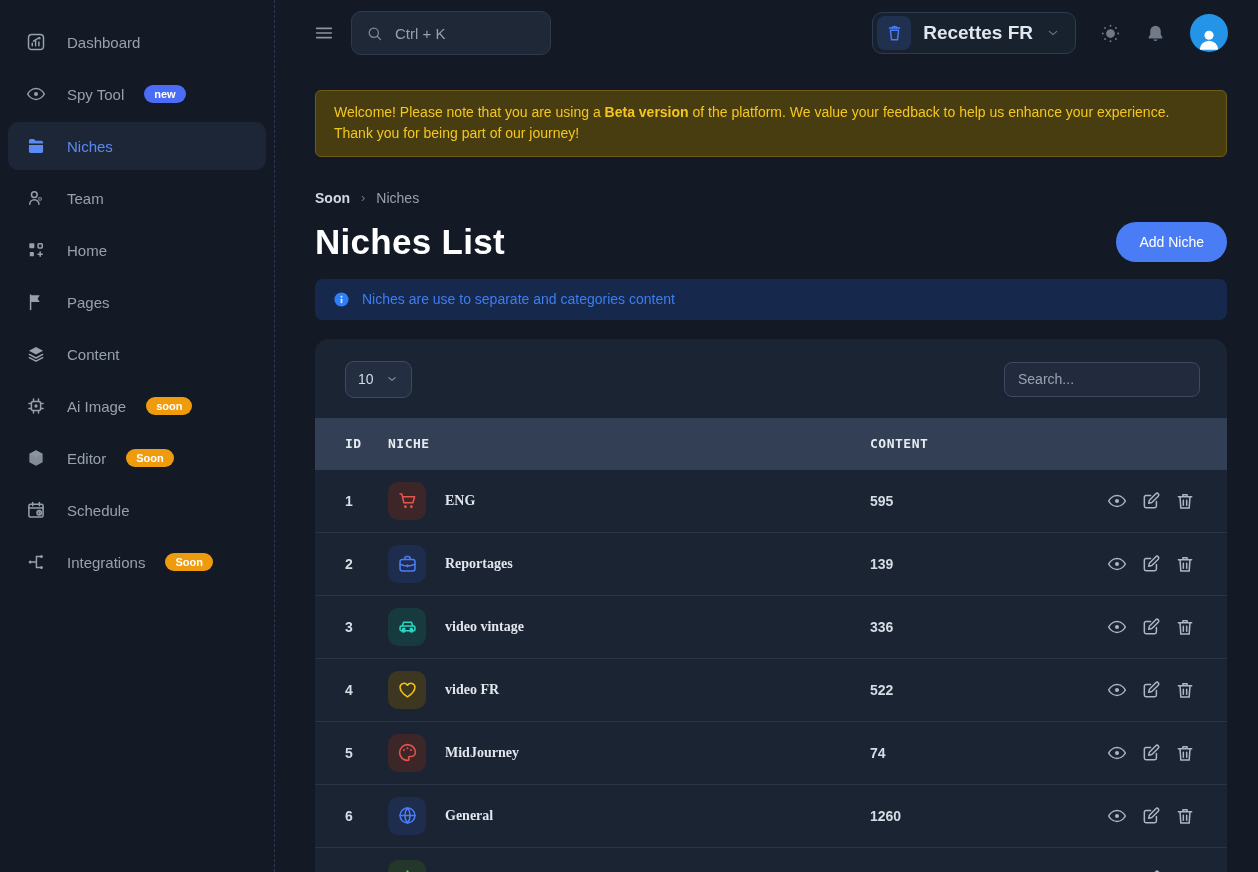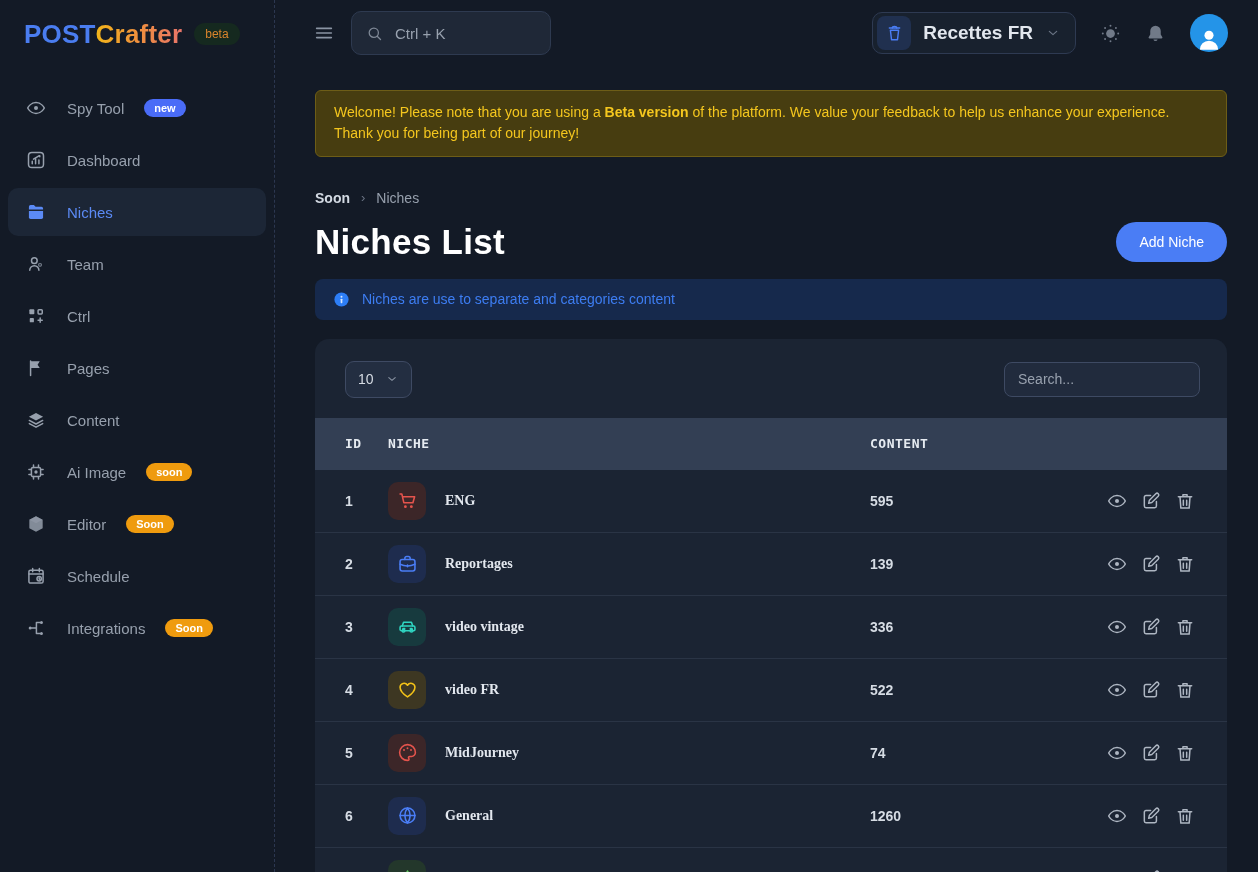--- a/index.html
+++ b/index.html
@@ -85,45 +85,41 @@
   .actions { display:flex; gap:14px; justify-content:flex-end; color:#aeb6c2; }
   .action-btn { display:flex; cursor:pointer; }
   .action-btn svg { width:20px; height:20px; }
 </style>
 </head>
 <body>
 
 <div class="app">
 
   <aside class="sidebar">
-    <div class="logo-row">
-      <span class="logo"><span class="logo-post">POST</span><span class="logo-crafter">Crafter</span></span>
-      <span class="beta-badge">beta</span>
-    </div>
     <nav id="sidebar-nav">
+  <div class="nav-item">
+    <span class="nav-icon">
+            <svg viewBox="0 0 24 24" fill="none" stroke="currentColor" stroke-width="1.8" stroke-linecap="round" stroke-linejoin="round">
+              <rect x="3" y="3" width="18" height="18" rx="4"></rect>
+              <path d="M7.5 16.5v-3M11.5 16.5v-6M15.5 16.5v-4.5M9 11l6.5-4M15.5 7h1v1"></path>
+            </svg>
+          </span>
+    <span class="nav-label">Dashboard</span>
+
+  </div>
+
   <div class="nav-item">
     <span class="nav-icon">
             <svg viewBox="0 0 24 24" fill="none" stroke="currentColor" stroke-width="1.8" stroke-linecap="round" stroke-linejoin="round">
               <path d="M2 12s3.5-6.5 10-6.5S22 12 22 12s-3.5 6.5-10 6.5S2 12 2 12z"></path>
               <circle cx="12" cy="12" r="2.4" fill="currentColor" stroke="none"></circle>
             </svg>
           </span>
     <span class="nav-label">Spy Tool</span>
     <span class="badge badge-blue">new</span>
-  </div>
-
-  <div class="nav-item">
-    <span class="nav-icon">
-            <svg viewBox="0 0 24 24" fill="none" stroke="currentColor" stroke-width="1.8" stroke-linecap="round" stroke-linejoin="round">
-              <rect x="3" y="3" width="18" height="18" rx="4"></rect>
-              <path d="M7.5 16.5v-3M11.5 16.5v-6M15.5 16.5v-4.5M9 11l6.5-4M15.5 7h1v1"></path>
-            </svg>
-          </span>
-    <span class="nav-label">Dashboard</span>
-
   </div>
 
   <div class="nav-item active">
     <span class="nav-icon">
             <svg viewBox="0 0 24 24" fill="currentColor">
               <path d="M3.5 5.6a2 2 0 0 1 2-2h4l2 2.2h7a2 2 0 0 1 2 2V9h-17z"></path>
               <path d="M3.5 10.9h17v7.4a2 2 0 0 1-2 2h-13a2 2 0 0 1-2-2z"></path>
             </svg>
           </span>
     <span class="nav-label">Niches</span>
@@ -145,21 +141,21 @@
 
   <div class="nav-item">
     <span class="nav-icon">
             <svg viewBox="0 0 24 24" fill="none" stroke="currentColor" stroke-width="1.8" stroke-linecap="round" stroke-linejoin="round">
               <rect x="4" y="4" width="6" height="6" rx="1" fill="currentColor" stroke="none"></rect>
               <rect x="14.5" y="4.5" width="5" height="5" rx="1"></rect>
               <rect x="4.5" y="14.5" width="5" height="5" rx="1" fill="currentColor" stroke="none"></rect>
               <path d="M17 14.5v5M14.5 17h5"></path>
             </svg>
           </span>
-    <span class="nav-label">Ctrl</span>
+    <span class="nav-label">Home</span>
 
   </div>
 
   <div class="nav-item">
     <span class="nav-icon">
             <svg viewBox="0 0 24 24" fill="currentColor" stroke="currentColor" stroke-width="1.8" stroke-linecap="round">
               <path d="M5.5 21V3.5"></path>
               <path d="M5.5 4h11l-2.6 4 2.6 4h-11z" stroke="none"></path>
             </svg>
           </span>

